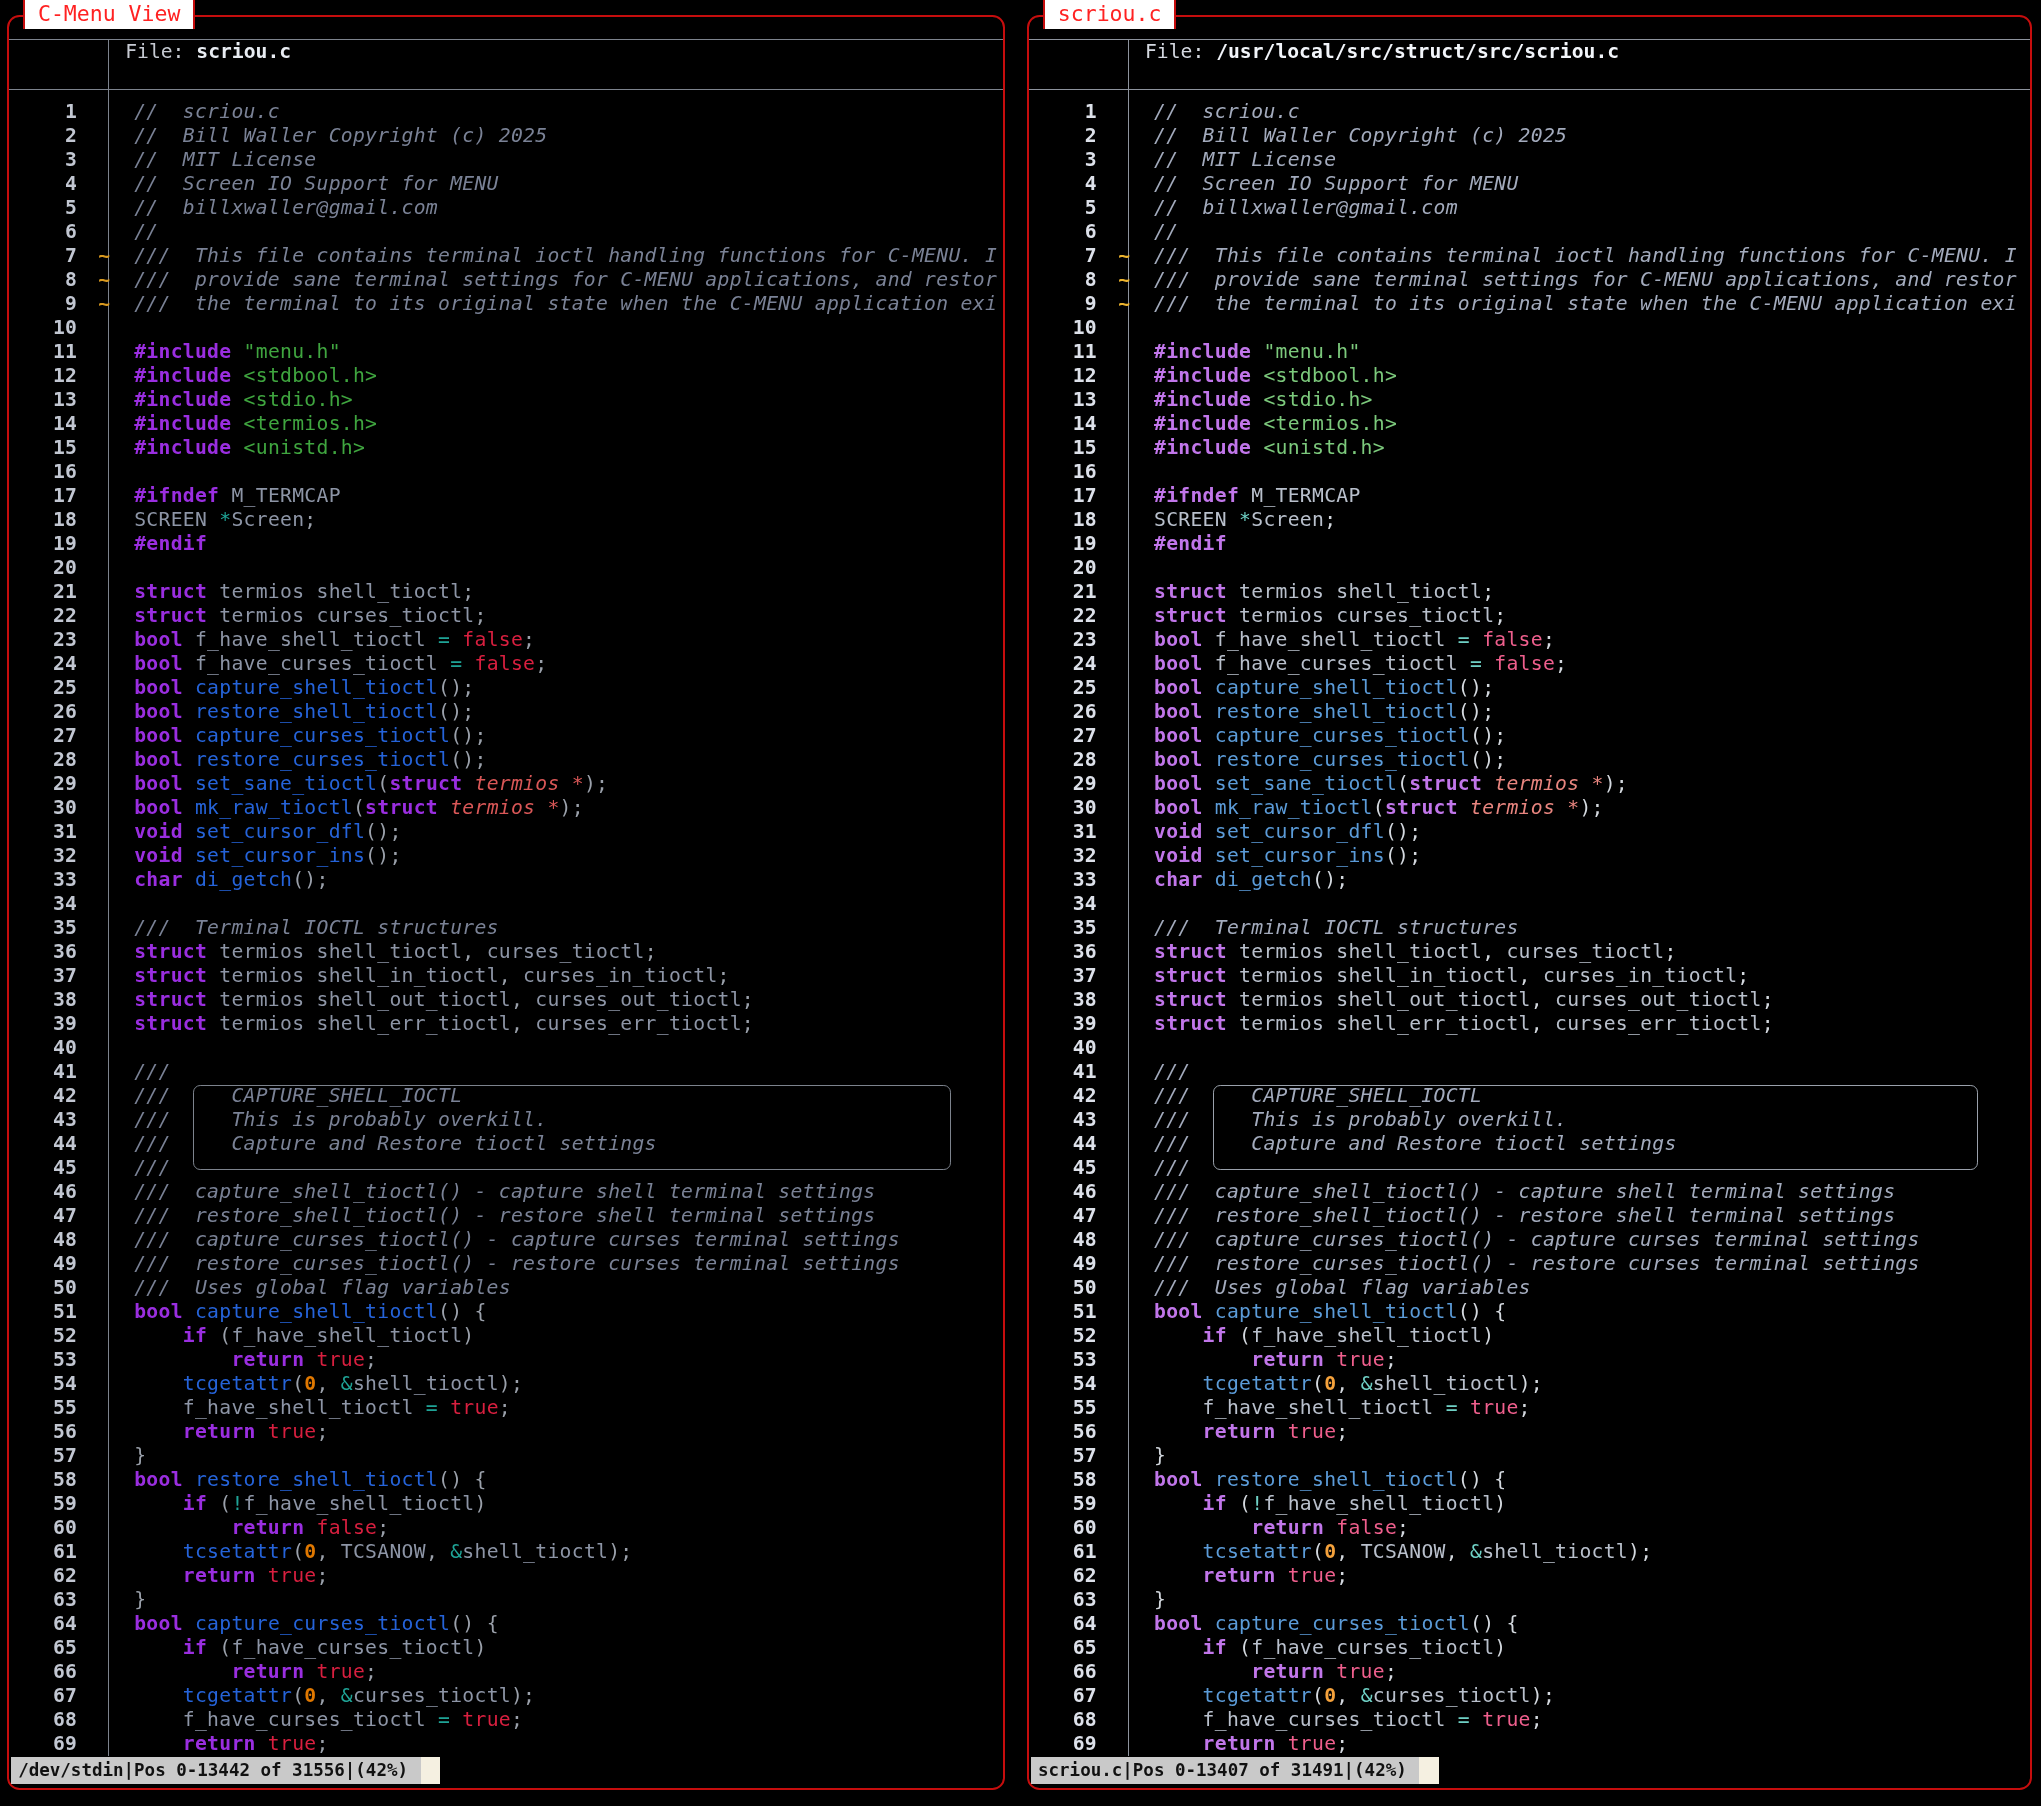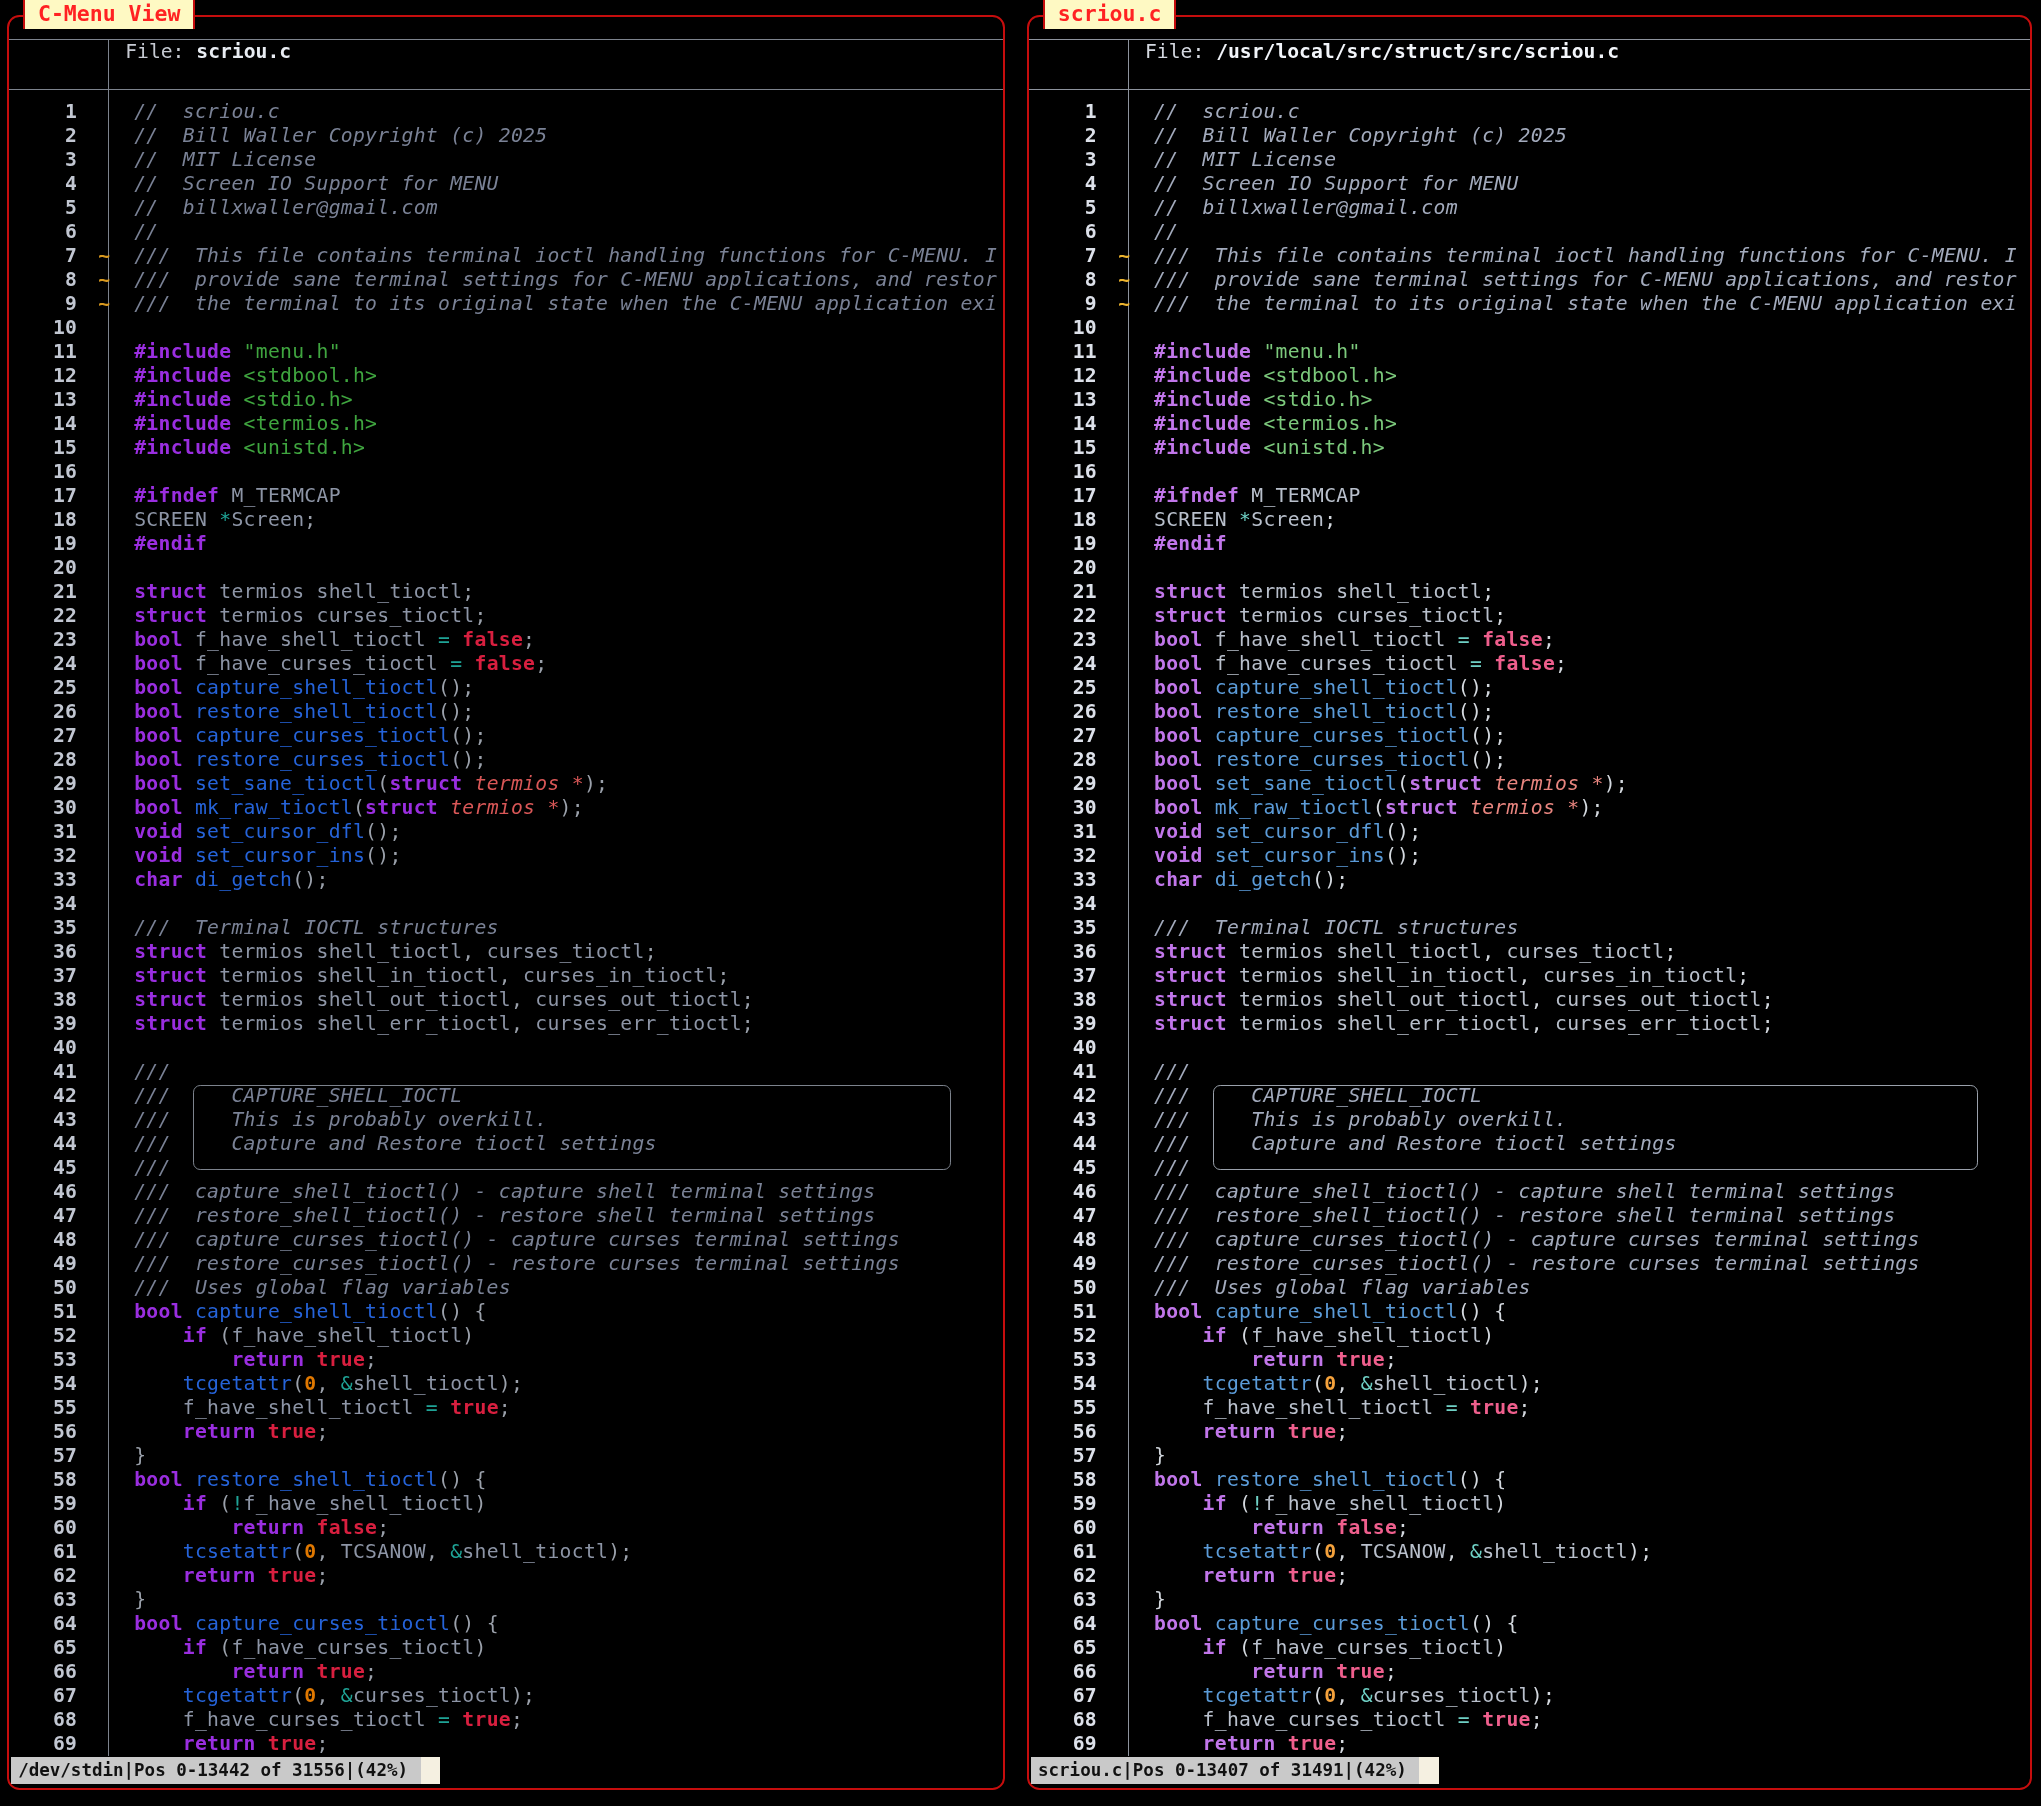--- a/index.html
+++ b/index.html
@@ -8,22 +8,22 @@
   .pane{position:absolute;top:15px;height:1771px;background:#000;border:2.7px solid #c60d0d;border-radius:12.5px;}
   .pane.theme-dim{left:7.2px;width:994px;
     --cm:#7a8296;--kw:#9a2ee0;--st:#3fa53f;--fn:#2563d9;--num:#e07800;--lit:#d81f3f;
     --op:#1fa396;--typ:#d95757;--id:#8d95a6;--pn:#9aa0aa;--ln:#c2c7d2;--tl:#d9991f;
     --rule:#7d838d;--box:#7d838d;--hdr:#c6cad2;--file:#e8ecf2;}
   .pane.theme-bright{left:1027px;width:1001px;
     --cm:#a3abbd;--kw:#c176ea;--st:#7cc97c;--fn:#5b9bd8;--num:#f5a23c;--lit:#ef5f8d;
     --op:#6fd0c5;--typ:#e8857f;--id:#b9c0cc;--pn:#d3d8de;--ln:#dde1ea;--tl:#edb42e;
     --rule:#8d939d;--box:#9aa1ab;--hdr:#d4d8e0;--file:#f2f5fa;}
 
-  .pane-title{position:absolute;top:-18px;left:14.3px;background:#fef9c3;color:#ff2222;
-    font-size:21.5px;font-weight:bold;line-height:30px;padding:0 12.5px;
+  .pane-title{position:absolute;top:-18px;left:14.3px;background:#ffffff;color:#ff2222;
+    font-size:21.5px;font-weight:normal;line-height:30px;padding:0 12.5px;
     border-left:2.7px solid #c60d0d;border-right:2.7px solid #c60d0d;white-space:pre;}
 
   .hline{position:absolute;left:0;right:0;height:0.9px;background:var(--rule);}
   .hline.top{top:22.4px;} .hline.bot{top:72px;}
   .vline{position:absolute;left:99px;top:22.4px;bottom:32px;width:0.9px;background:var(--rule);}
 
   .file-header{position:absolute;top:23px;height:43px;left:116px;right:7.2px;
     display:flex;font-size:19.7px;color:var(--hdr);white-space:pre;overflow:hidden;}
   .file-header .fname{font-weight:bold;color:var(--file);}
 
@@ -31,21 +31,21 @@
   .line{height:24px;line-height:24px;white-space:pre;font-size:19.7px;letter-spacing:0.3px;display:flex;}
   .gut{display:inline-block;width:68px;text-align:right;font-weight:bold;color:var(--ln);flex:none;}
   .tld{display:inline-block;width:48px;padding-left:9px;font-weight:bold;color:var(--tl);flex:none;}
   .src{flex:1 1 auto;overflow:hidden;}
 
   .t-c{color:var(--cm);font-style:italic;margin-top:8px;}
   .t-k{color:var(--kw);font-weight:bold;}
   .t-s{color:var(--st);}
   .t-f{color:var(--fn);}
   .t-n{color:var(--num);font-weight:bold;}
-  .t-b{color:var(--lit);font-weight:bold;}
+  .t-b{color:var(--lit);font-weight:normal;}
   .t-o{color:var(--op);}
   .t-t{color:var(--typ);font-style:italic;}
   .t-i{color:var(--id);}
   .t-p{color:var(--pn);}
 
   .doc-box{position:absolute;left:184px;right:52px;border:1.8px solid var(--box);border-radius:7.2px;}
 
   .status{position:absolute;left:1.8px;bottom:3.6px;height:27px;display:inline-flex;align-items:stretch;text-align:right;}
   .status .st-text{background:#c9c9c9;color:#111;font-size:17.5px;font-weight:bold;
     line-height:27px;padding:0 12.5px 0 7.2px;white-space:pre;}

